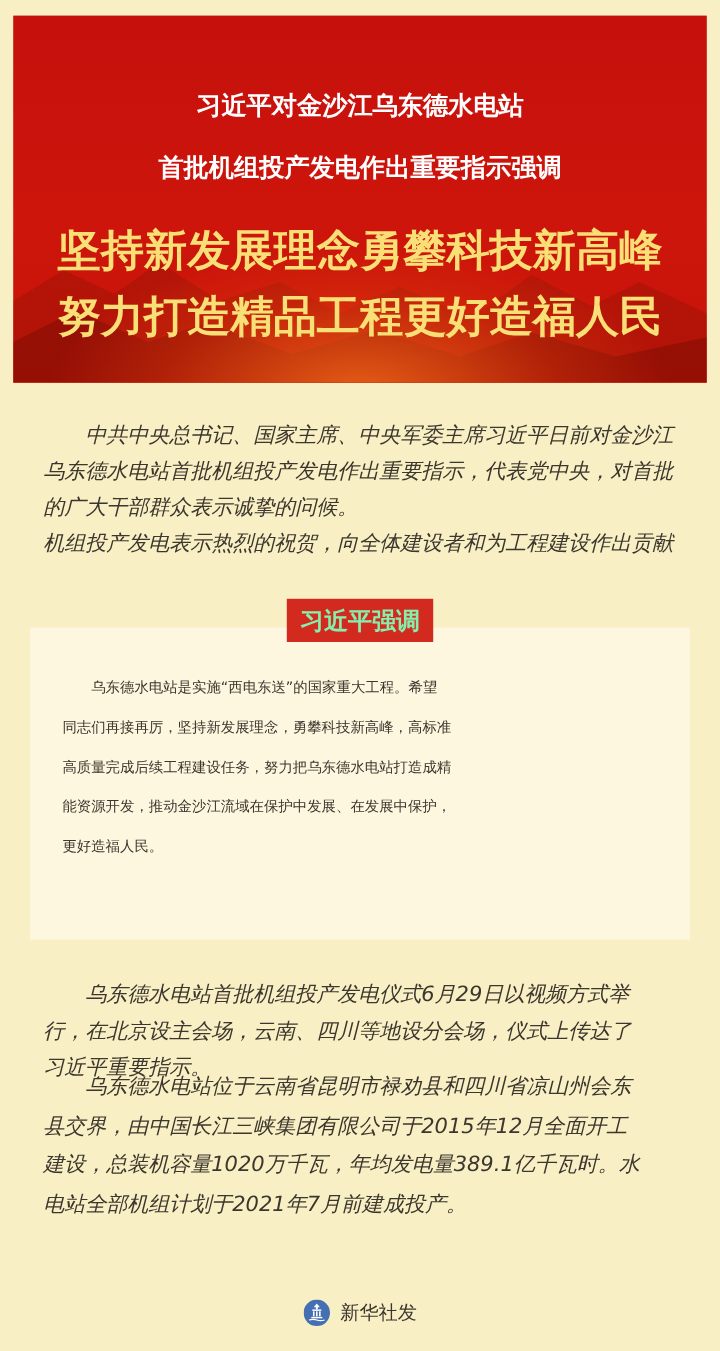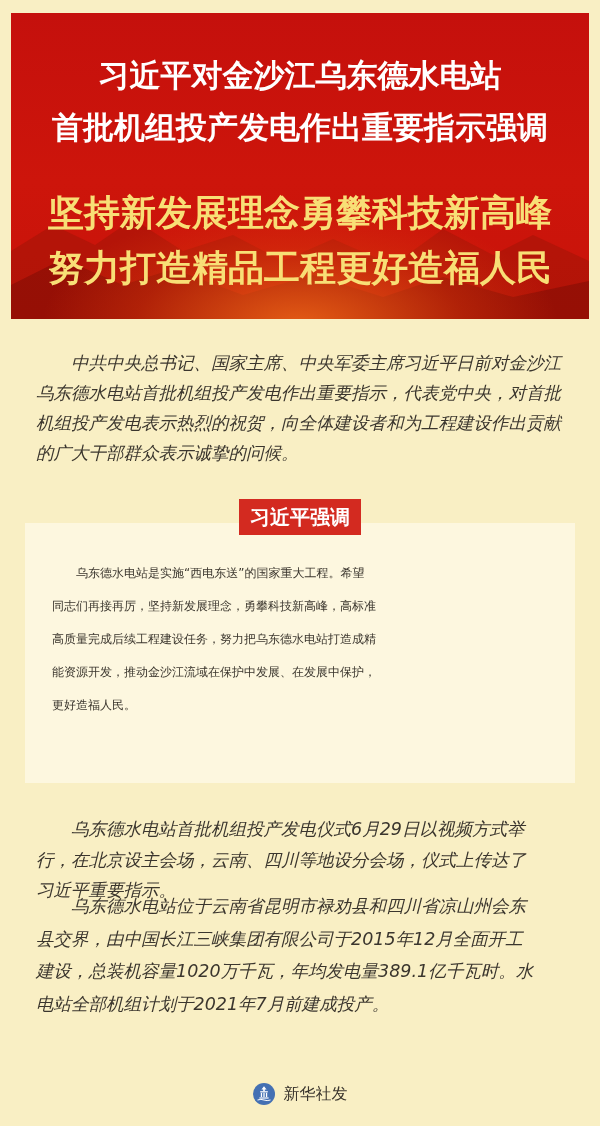--- a/index.html
+++ b/index.html
@@ -13,33 +13,33 @@
     position:absolute;left:11px;top:13px;width:578px;height:306px;
     background:linear-gradient(180deg,var(--banner-red-top,#c5100c) 0%,#cd150b 55%,#c81309 100%);
     overflow:hidden;
   }
   .mountains{position:absolute;left:0;bottom:0;width:578px;height:130px;}
   .glow{
     position:absolute;left:0;right:0;bottom:0;height:170px;
     background:radial-gradient(62% 100% at 50% 104%,rgba(242,106,24,.85) 0%,rgba(219,62,12,.38) 46%,rgba(219,62,12,0) 72%);
   }
   .title-block{position:relative;text-align:center;font-weight:bold;}
-  .title-white{margin-top:36px;color:#ffffff;font-size:31px;}
+  .title-white{margin-top:49px;color:#ffffff;font-size:21px;}
   .title-white .tline{line-height:52px;height:52px;white-space:nowrap;}
-  .title-yellow{margin-top:32px;color:var(--title-yellow,#f8df76);font-size:36px;}
+  .title-yellow{margin-top:16px;color:var(--title-yellow,#f8df76);font-size:36px;}
   .title-yellow .tline{line-height:55px;height:55px;white-space:nowrap;}
   .para{position:absolute;left:36px;width:530px;font-size:17.5px;font-style:italic;}
   .para .tline{white-space:nowrap;}
   .para .tline:first-child{text-indent:2em;}
   .p1{top:348px;line-height:30px;}
   .p2{top:814px;line-height:30.5px;}
   .p3{top:890px;line-height:32.5px;}
   .badge{
     position:absolute;top:499px;left:50%;transform:translateX(-50%);
-    background:var(--badge-red,#d32a20);color:#ffffff;
+    background:var(--badge-red,#d32a20);color:#86efac;
     font-size:20px;font-weight:bold;line-height:36px;height:36px;
     padding:0 11px;white-space:nowrap;z-index:3;
   }
   .quote-box{
     position:absolute;left:25px;top:523px;width:550px;height:260px;
     background:var(--quote-bg,#fdf7df);
     box-sizing:border-box;padding:34px 27px 0 27px;
     font-size:12px;z-index:2;
   }
   .quote-box .tline{line-height:33px;white-space:nowrap;}
@@ -69,22 +69,22 @@
     </div>
     <div class="title-block title-yellow">
       <div class="tline">坚持新发展理念勇攀科技新高峰</div>
       <div class="tline">努力打造精品工程更好造福人民</div>
     </div>
   </div>
 
   <div class="para p1">
       <div class="tline">中共中央总书记、国家主席、中央军委主席习近平日前对金沙江</div>
       <div class="tline">乌东德水电站首批机组投产发电作出重要指示，代表党中央，对首批</div>
+      <div class="tline">的广大干部群众表示诚挚的问候。</div>
       <div class="tline">机组投产发电表示热烈的祝贺，向全体建设者和为工程建设作出贡献</div>
-      <div class="tline">的广大干部群众表示诚挚的问候。</div>
     </div>
 
   <div class="badge">习近平强调</div>
 
   <div class="quote-box">
       <div class="tline">乌东德水电站是实施“西电东送”的国家重大工程。希望</div>
       <div class="tline">同志们再接再厉，坚持新发展理念，勇攀科技新高峰，高标准</div>
       <div class="tline">高质量完成后续工程建设任务，努力把乌东德水电站打造成精</div>
       <div class="tline">能资源开发，推动金沙江流域在保护中发展、在发展中保护，</div>
       <div class="tline">更好造福人民。</div>

